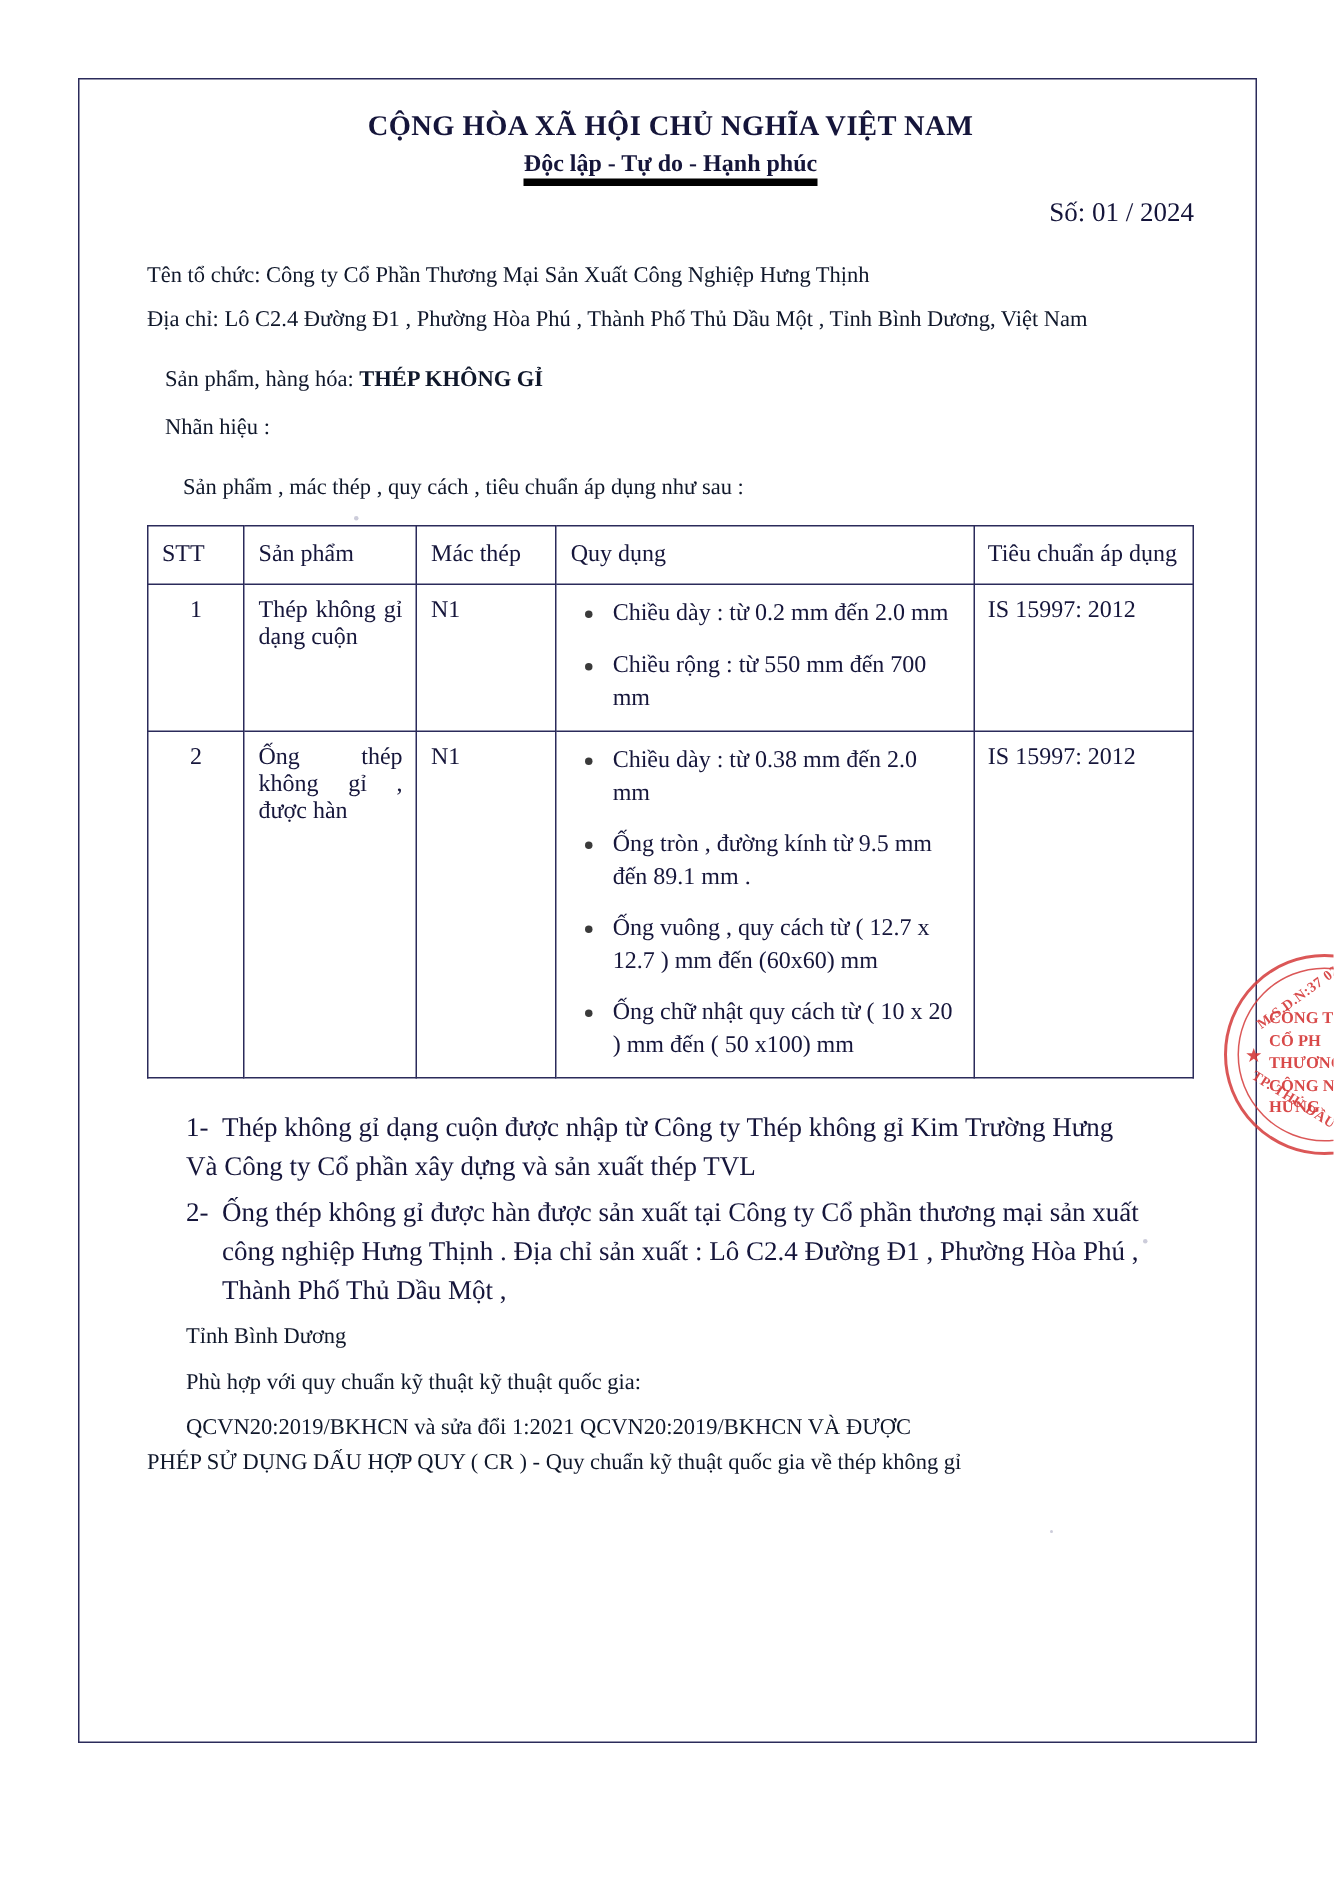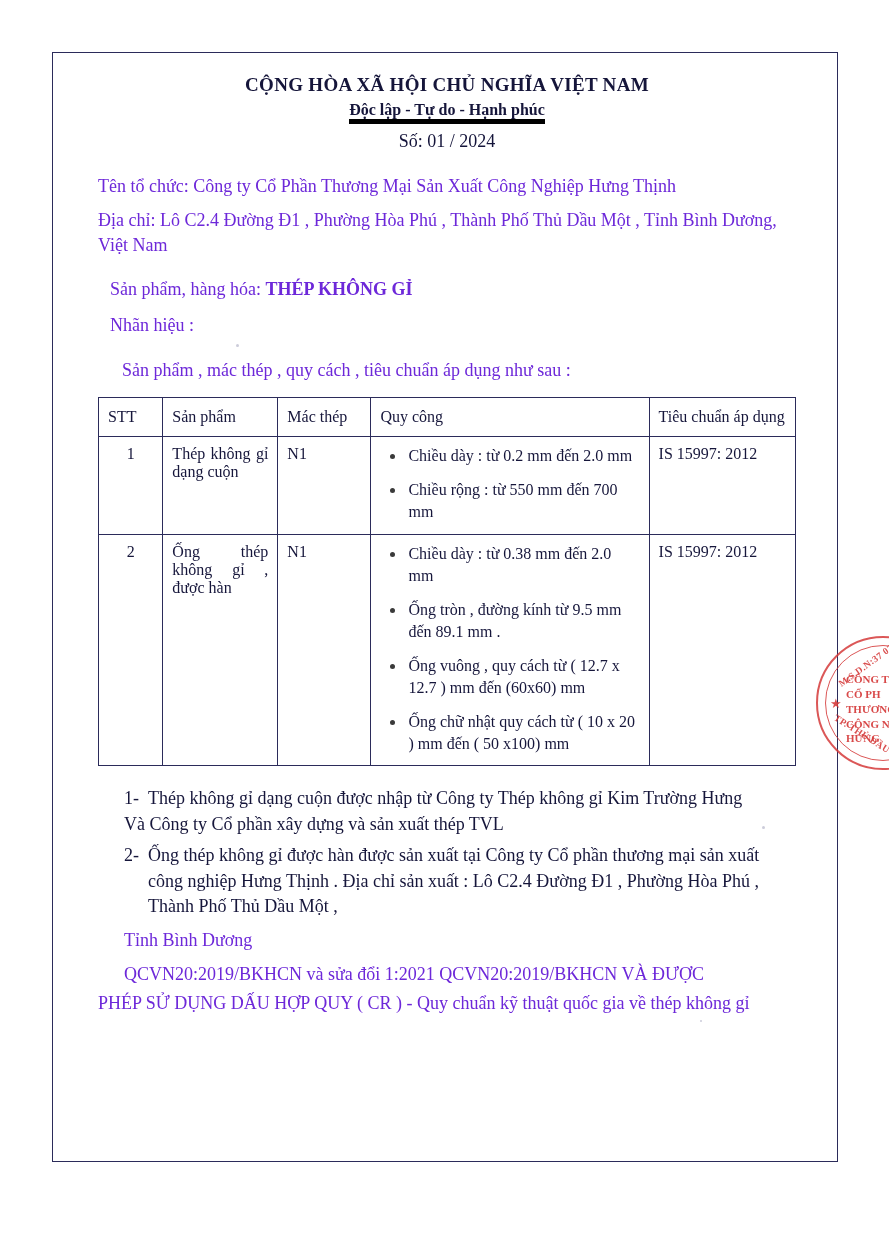--- a/index.html
+++ b/index.html
@@ -59,30 +59,30 @@
   }
   .doc-title {
     text-align: center;
     font-weight: bold;
     font-size: 25px;
     margin-top: 38px;
     letter-spacing: .5px;
     color: #14143a;
   }
   .doc-number {
-    text-align: center;
+    text-align: right;
     font-size: 18px;
     margin-top: 12px;
     color: #14143a;
   }
   .para {
-    font-size: 18px;
+    font-size: 15px;
     line-height: 1.42;
     margin-top: 14px;
-    color: #6d28d9;
+    color: #0f172a;
   }
   .p-org { margin-top: 22px; }
   .p-addr { margin-top: 8px; }
   .p-phone { margin-top: 16px; padding-left: 8px; }
   .p-prod { margin-top: 18px; padding-left: 12px; }
   .p-brand { margin-top: 11px; padding-left: 12px; }
   .p-intro { margin-top: 19px; padding-left: 24px; }
   .bold { font-weight: bold; }
   table.spec {
     width: 100%;
@@ -254,21 +254,21 @@
 
     <div class="para p-brand">Nhãn hiệu :</div>
     <div class="para p-intro">Sản phẩm , mác thép , quy cách , tiêu chuẩn áp dụng như sau :</div>
 
     <table class="spec">
       <thead>
         <tr>
           <th class="col-stt">STT</th>
           <th class="col-prod">Sản phẩm</th>
           <th class="col-grade">Mác thép</th>
-          <th class="col-spec">Quy công</th>
+          <th class="col-spec">Quy dụng</th>
           <th class="col-std">Tiêu chuẩn áp dụng</th>
         </tr>
       </thead>
       <tbody>
         <tr>
           <td class="c-stt">1</td>
           <td class="c-prod">Thép không gỉ dạng cuộn</td>
           <td class="c-grade">N1</td>
           <td>
             <ul class="spec-list">
@@ -302,20 +302,21 @@
       </div>
       <div class="note-cont">Và Công ty Cổ phần xây dựng và sản xuất thép TVL</div>
 
       <div class="note-item">
         <div class="note-num">2-</div>
         <div class="note-text">Ống thép không gỉ được hàn được sản xuất tại Công ty Cổ phần thương mại sản xuất công nghiệp Hưng Thịnh . Địa chỉ sản xuất : Lô C2.4 Đường Đ1 , Phường Hòa Phú , Thành Phố Thủ Dầu Một ,</div>
       </div>
     </div>
 
     <div class="para p-tinh">Tỉnh Bình Dương</div>
+    <div class="para p-conform">Phù hợp với quy chuẩn kỹ thuật kỹ thuật quốc gia:</div>
     <div class="para p-qcvn">QCVN20:2019/BKHCN và sửa đổi 1:2021  QCVN20:2019/BKHCN VÀ ĐƯỢC</div>
     <div class="para p-qcvn l2" style="margin-top:2px;padding-left:0;">PHÉP SỬ DỤNG DẤU HỢP QUY ( CR ) -  Quy chuẩn kỹ thuật quốc gia về thép không gỉ</div>
 
   </div>
 
   <div class="seal">
     <div class="ring-out"></div>
     <div class="ring-in"></div>
     <div class="star">★</div>
     <div class="arc-top">M.S.D.N:37 02266</div>

